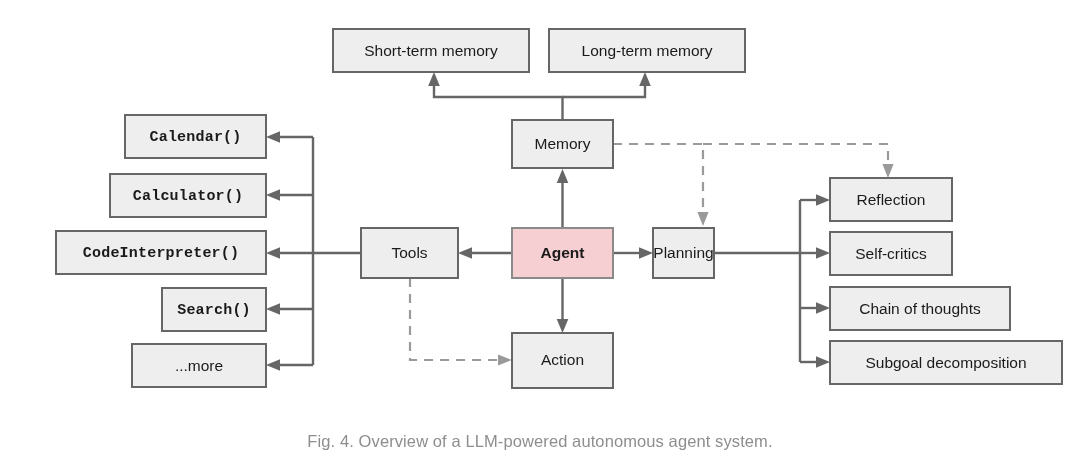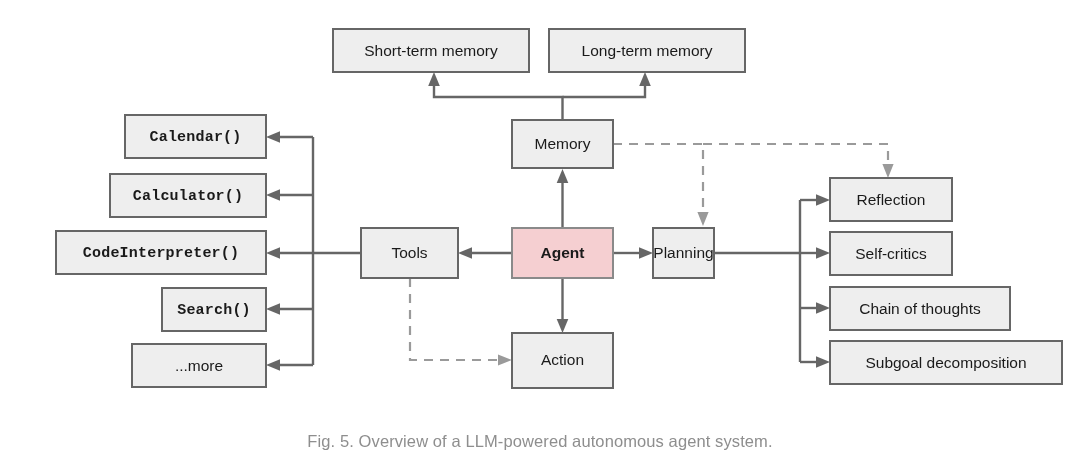--- a/index.html
+++ b/index.html
@@ -225,15 +225,15 @@
       <text class="node-label" x="920" y="309.5">Chain of thoughts</text>
     </g>
 
     <g>
       <rect class="node-rect" x="830" y="341" width="232" height="43"></rect>
       <text class="node-label" x="946" y="363.5">Subgoal decomposition</text>
     </g>
 
   </svg>
 
-  <div class="caption">Fig. 5. Overview of a LLM-powered autonomous agent system.</div>
+  <div class="caption">Fig. 4. Overview of a LLM-powered autonomous agent system.</div>
 
 </div>
 
 </body></html>

